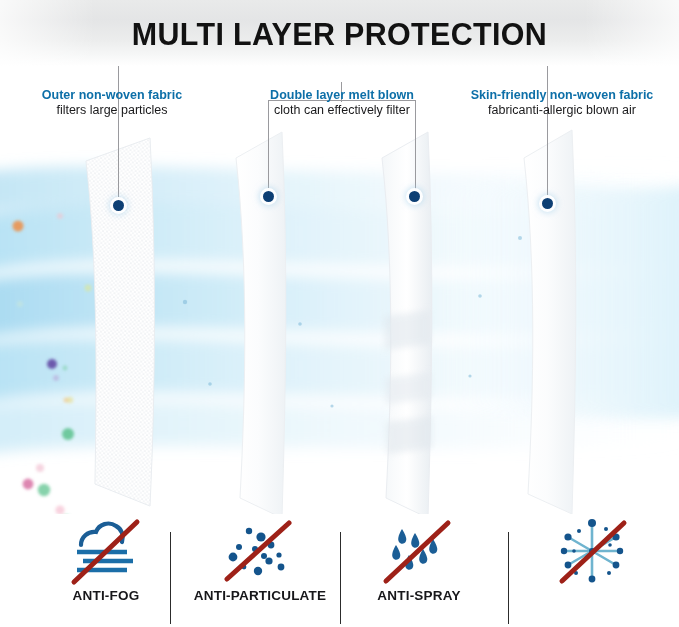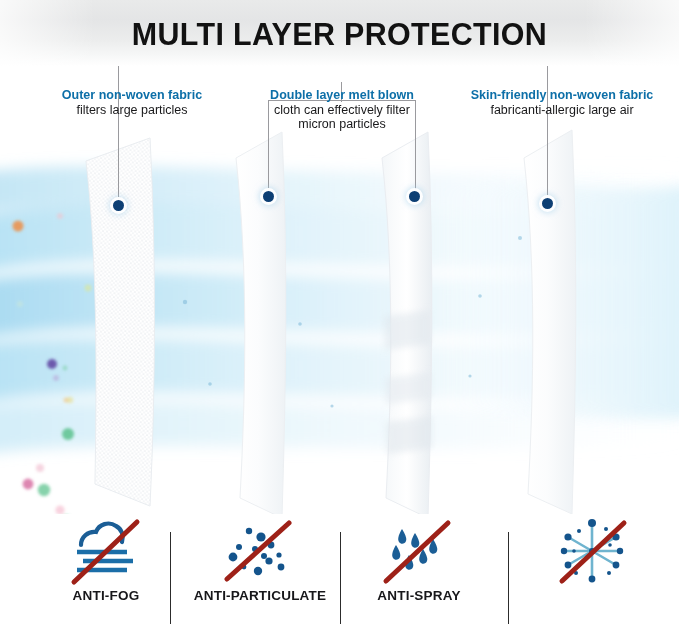--- a/index.html
+++ b/index.html
@@ -271,34 +271,33 @@
     <div class="bracket" style="left:268px; top:34px; width:146px; height:96px;"></div>
     <div class="leader" style="left:341px; top:16px; height:20px;"></div>
     <div class="leader" style="left:547px; top:-2px; height:137px;"></div>
 
     <div class="dot" style="left:113px; top:134px;"></div>
     <div class="dot" style="left:263px; top:125px;"></div>
     <div class="dot" style="left:409px; top:125px;"></div>
     <div class="dot" style="left:542px; top:132px;"></div>
   </div>
 
-  <div class="callout" style="left:22px; top:88px; width:220px;">
+  <div class="callout" style="left:2px; top:88px; width:220px;">
     <div class="lead">Outer non-woven fabric</div>
     <div class="sub">filters large particles</div>
   </div>
 
   <div class="callout" style="left:246px; top:88px; width:192px;">
     <div class="lead">Double layer melt blown</div>
     <div class="sub">cloth can effectively filter</div>
-    <div class="sub">micron particles</div>
   </div>
 
   <div class="callout" style="left:448px; top:88px; width:228px;">
     <div class="lead">Skin-friendly non-woven fabric</div>
-    <div class="sub">fabricanti-allergic large air</div>
+    <div class="sub">fabricanti-allergic blown air</div>
   </div>
 
   <div class="features">
 
     <div class="vdiv" style="left:170px;"></div>
     <div class="vdiv" style="left:340px;"></div>
     <div class="vdiv" style="left:508px;"></div>
 
     <div class="feature" style="left:31px; width:150px;">
       <div class="icon-wrap">

